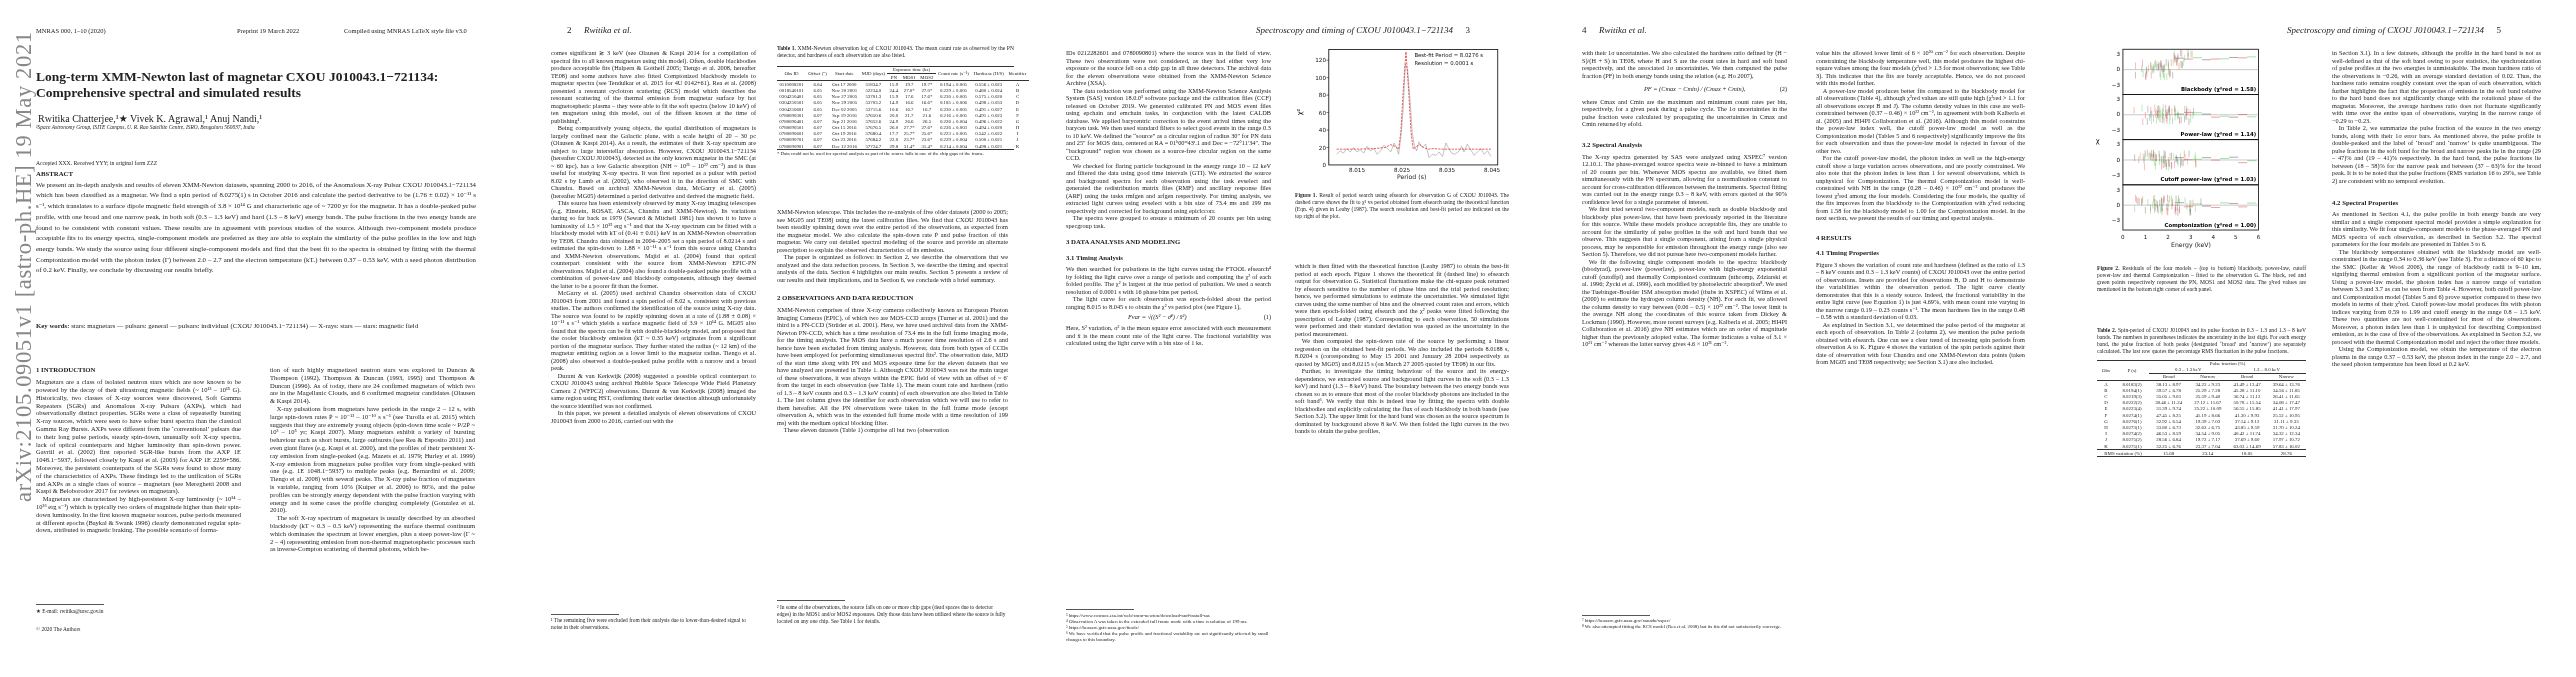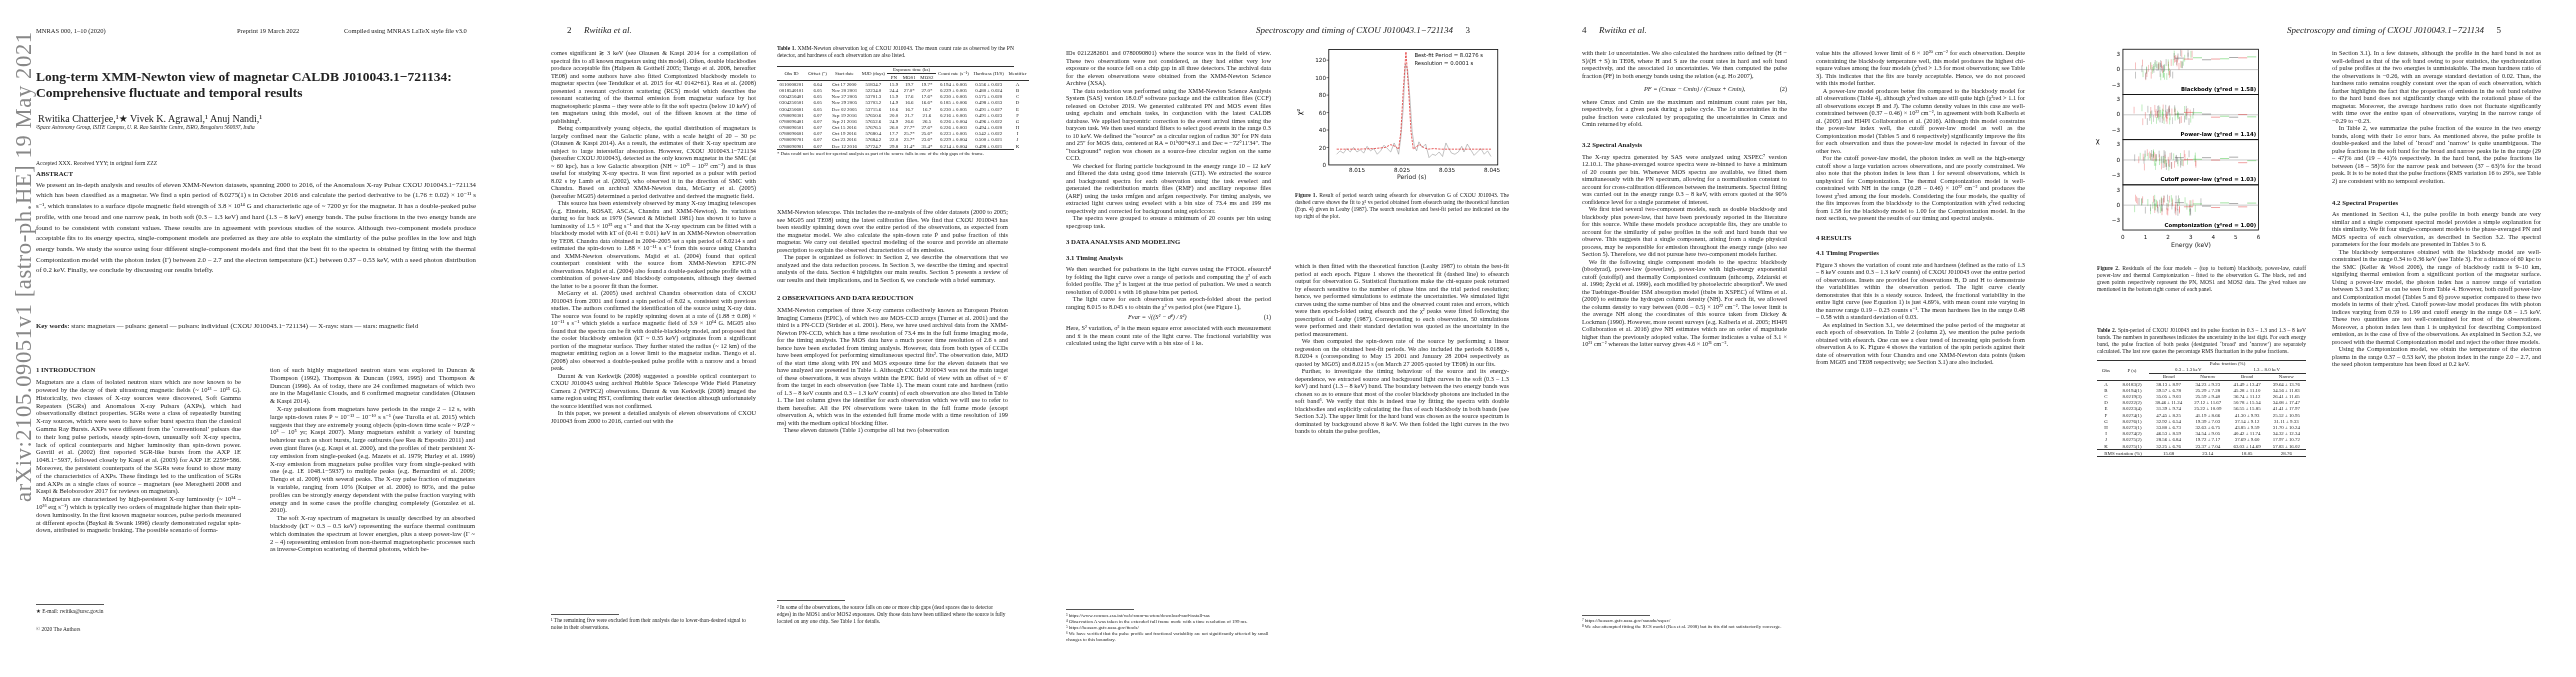--- a/index.html
+++ b/index.html
@@ -35,22 +35,22 @@
 <body>
 
 <div class="page" style="left:0;">
   <div class="hdr" style="left:36px;">MNRAS 000, 1–10 (2020)</div>
   <div class="hdr" style="left:237px;">Preprint 19 March 2022</div>
   <div class="hdr" style="left:344px;">Compiled using MNRAS LaTeX style file v3.0</div>
 
   <div class="arxiv">arXiv:2105.09051v1  [astro-ph.HE]  19 May 2021</div>
 
   <div class="title">
-    <div>Long-term XMM-Newton view of magnetar CALDB J010043.1−721134:</div>
-    <div>Comprehensive fluctuate and temporal results</div>
+    <div>Long-term XMM-Newton last of magnetar CXOU J010043.1−721134:</div>
+    <div>Comprehensive spectral and simulated results</div>
   </div>
   <div class="authors">Rwitika Chatterjee,¹★ Vivek K. Agrawal,¹ Anuj Nandi,¹</div>
   <div class="affil">¹Space Astronomy Group, ISITE Campus, U. R. Rao Satellite Centre, ISRO, Bengaluru 560037, India</div>
   <div class="accepted">Accepted XXX. Received YYY; in original form ZZZ</div>
 
   <div class="abstract" style="top:169px;">
     <h4>ABSTRACT</h4>
     <div>We present an in-depth analysis and results of eleven XMM-Newton datasets, spanning 2000 to 2016, of the Anomalous X-ray Pulsar CXOU J010043.1−721134 which has been classified as a magnetar. We find a spin period of 8.0275(1) s in October 2016 and calculate the period derivative to be (1.76 ± 0.02) × 10⁻¹¹ s s⁻¹, which translates to a surface dipole magnetic field strength of 3.8 × 10¹⁴ G and characteristic age of ~ 7200 yr for the magnetar. It has a double-peaked pulse profile, with one broad and one narrow peak, in both soft (0.3 – 1.3 keV) and hard (1.3 – 8 keV) energy bands. The pulse fractions in the two energy bands are found to be consistent with constant values. These results are in agreement with previous studies of the source. Although two-component models produce acceptable fits to its energy spectra, single-component models are preferred as they are able to explain the similarity of the pulse profiles in the low and high energy bands. We study the source using four different single-component models and find that the best fit to the spectra is obtained by fitting with the thermal Comptonization model with the photon index (Γ) between 2.0 – 2.7 and the electron temperature (kTₑ) between 0.37 – 0.53 keV, with a seed photon distribution of 0.2 keV. Finally, we conclude by discussing our results briefly.</div>
   </div>
   <div class="keywords" style="top:321px;">

